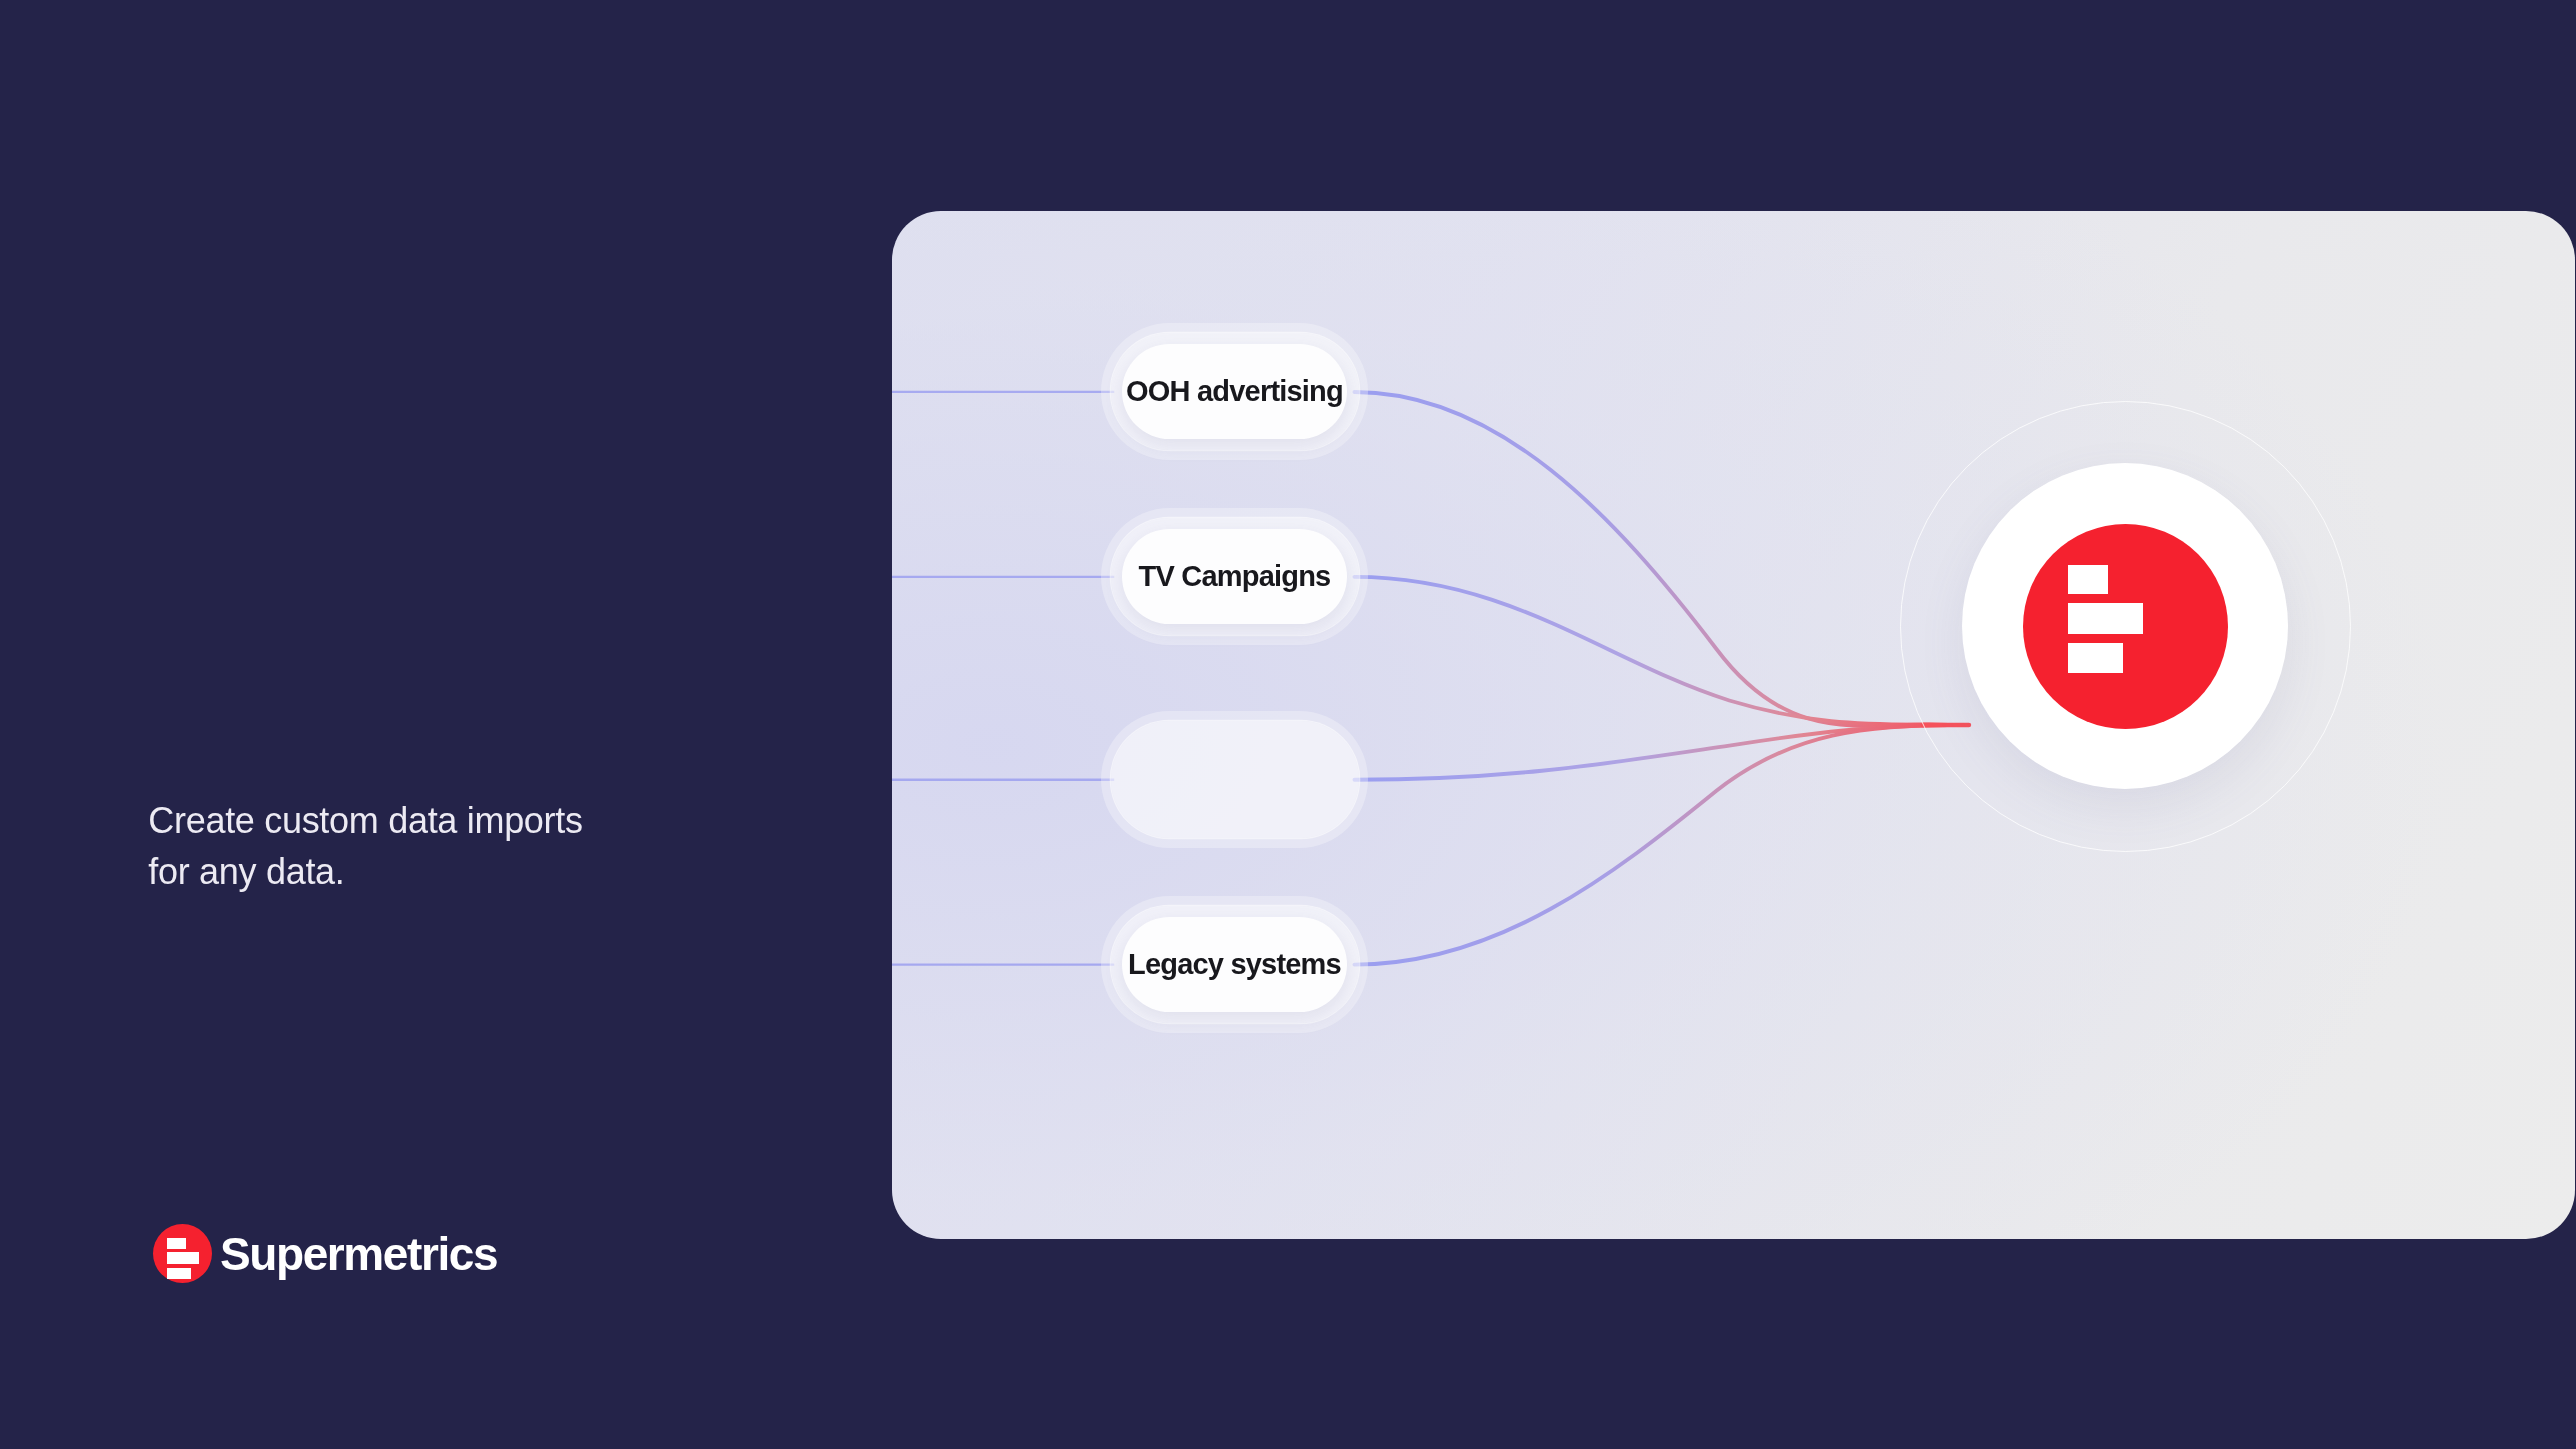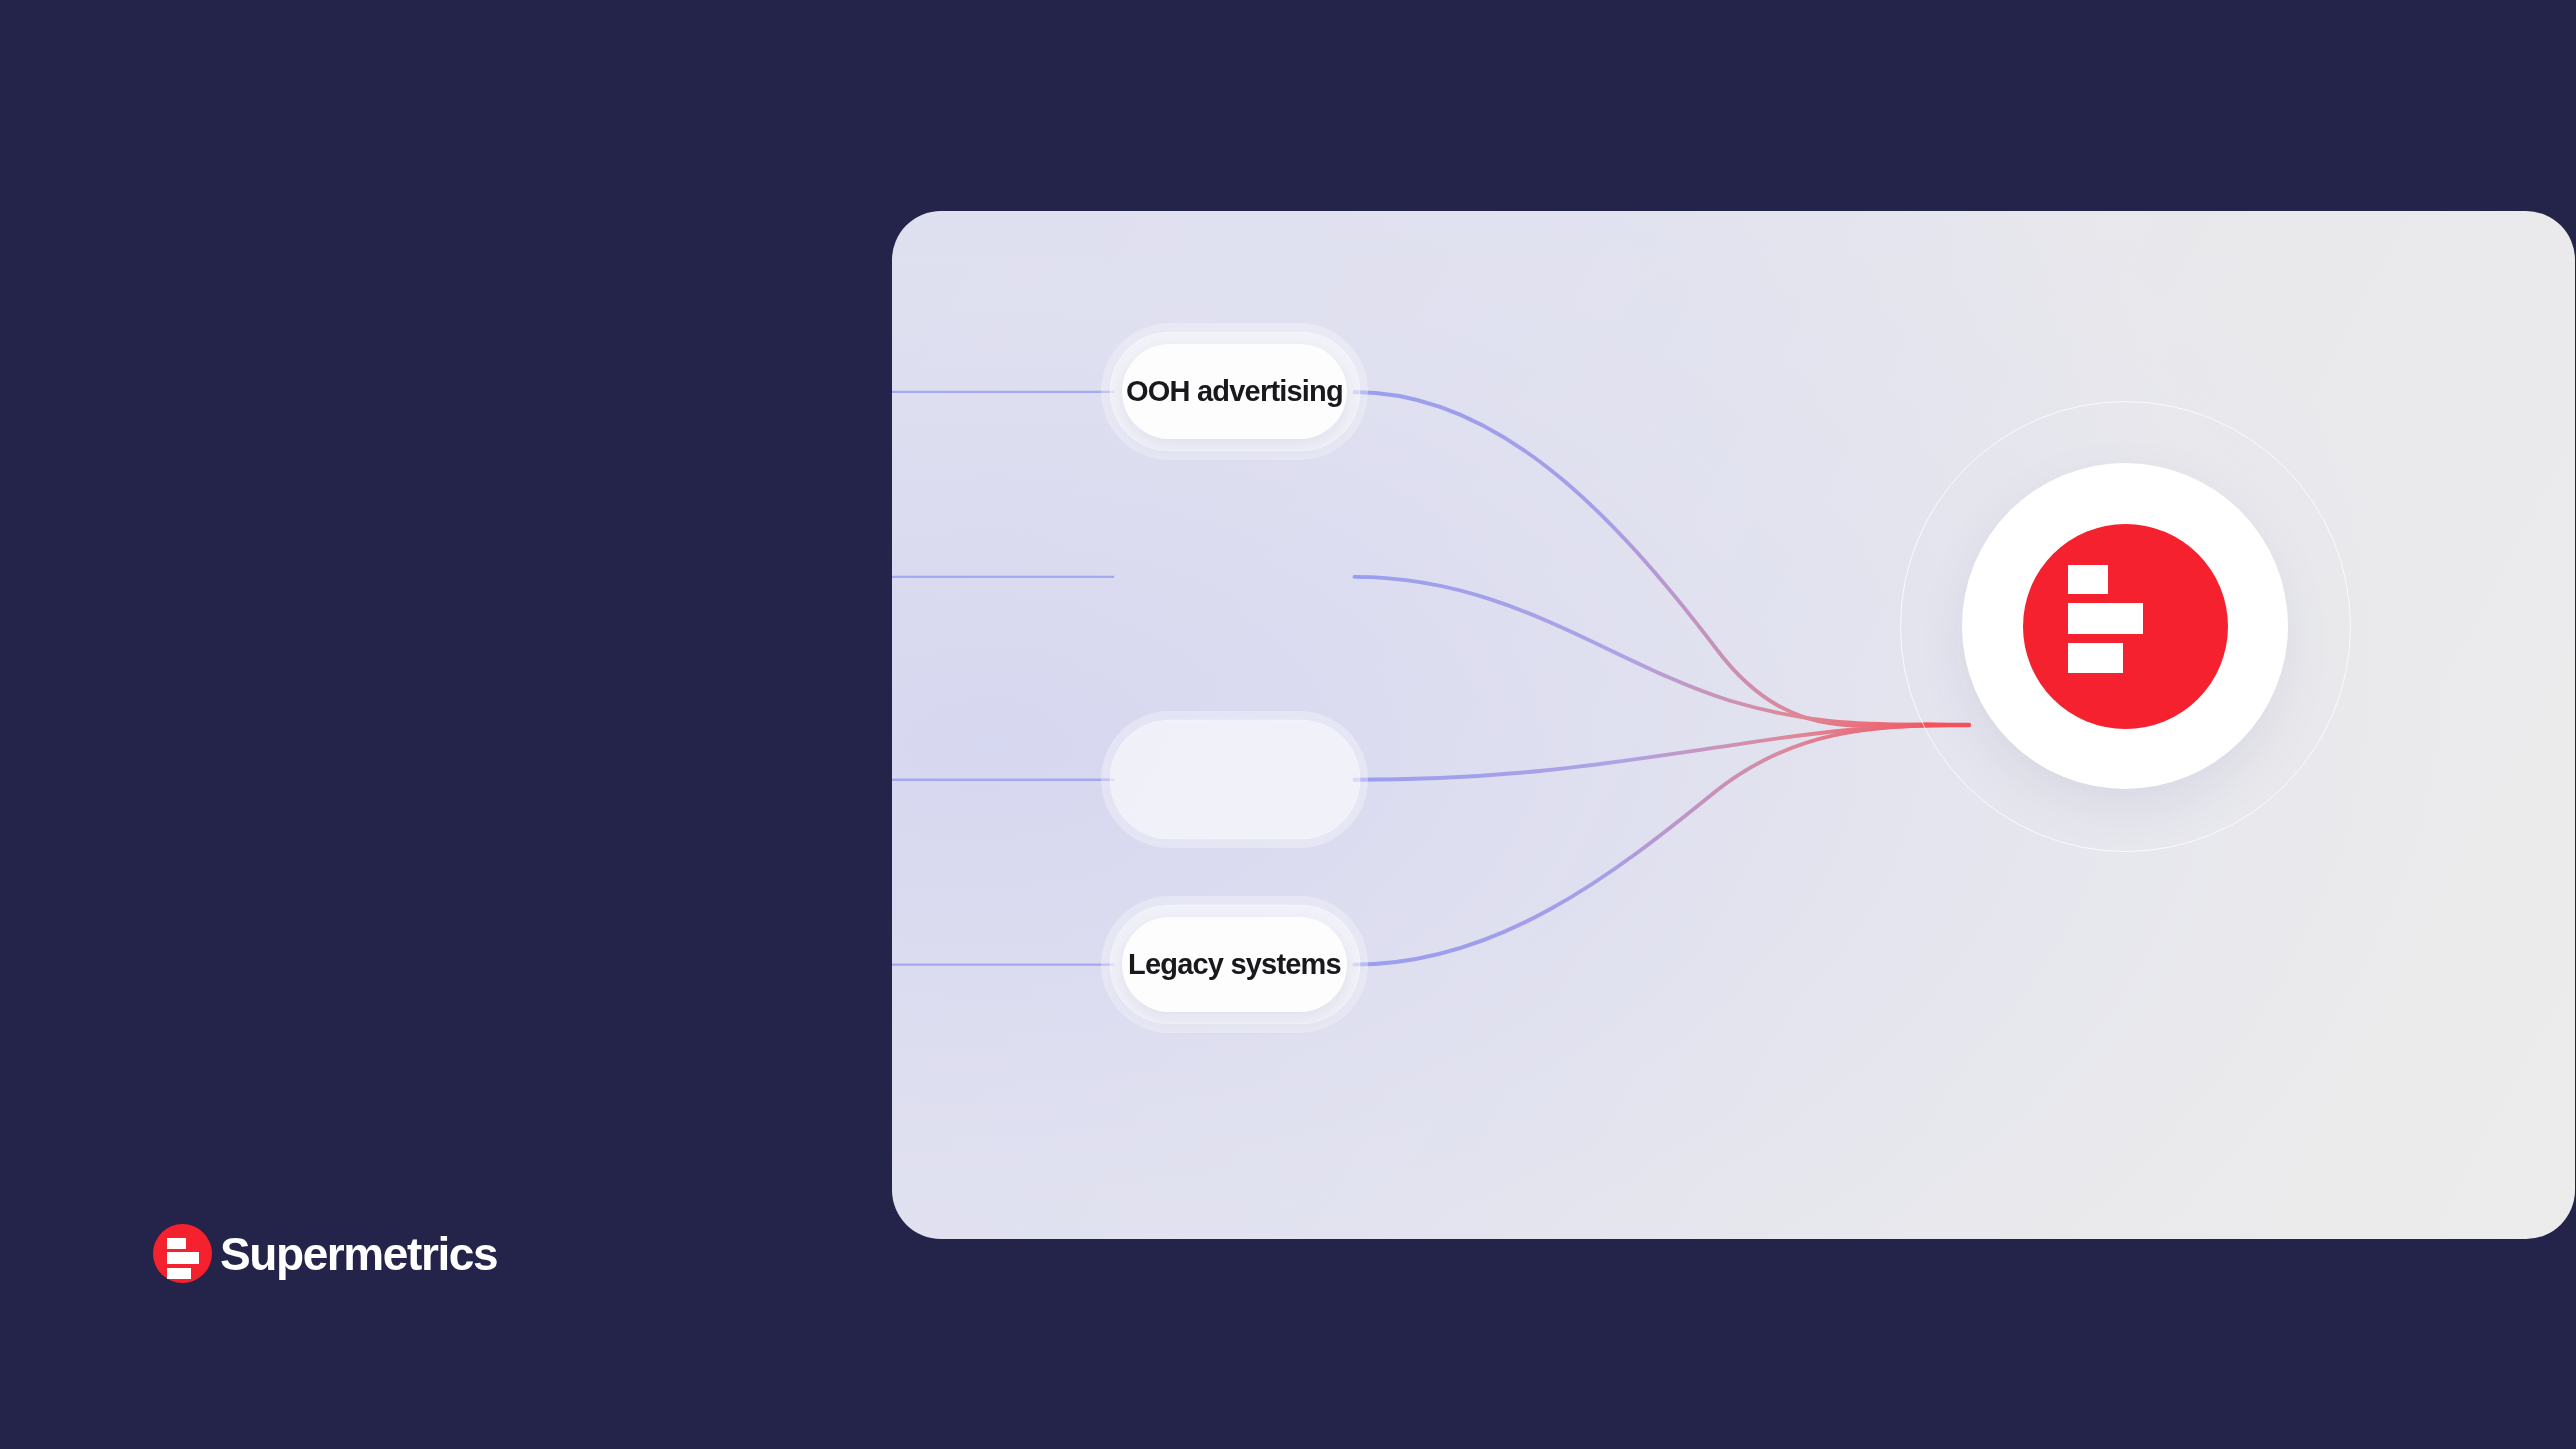--- a/index.html
+++ b/index.html
@@ -154,20 +154,22 @@
   .pill.p1{ top:297px; }
   .pill.p2{ top:500px; }
   .pill.p3{ top:685px; }
 </style>
 </head>
 <body>
 
 <div id="canvas">
 
   <div id="left-col">
+    <div id="subhead">Create custom data imports
+for any data.</div>
   </div>
 
   <div id="brand">
     <div id="brand-mark">
       <i class="b1"></i>
         <i class="b2"></i>
         <i class="b3"></i>
     </div>
     <div id="brand-name">Supermetrics</div>
   </div>
@@ -229,20 +231,26 @@
       </div>
     </div>
 
     <div class="pill p0">
       <div class="pill-halo"></div>
       <div class="pill-inner">
         <span class="pill-label">OOH advertising</span>
       </div>
     </div>
 
+    <div class="pill p1">
+      <div class="pill-halo"></div>
+      <div class="pill-inner">
+        <span class="pill-label">TV Campaigns</span>
+      </div>
+    </div>
 
     <div class="pill p2">
       <div class="pill-halo"></div>
     </div>
 
     <div class="pill p3">
       <div class="pill-halo"></div>
       <div class="pill-inner">
         <span class="pill-label">Legacy systems</span>
       </div>

